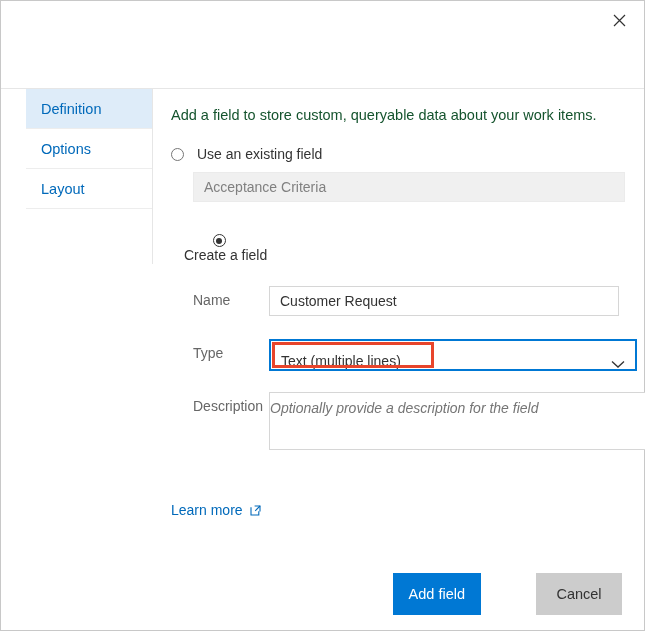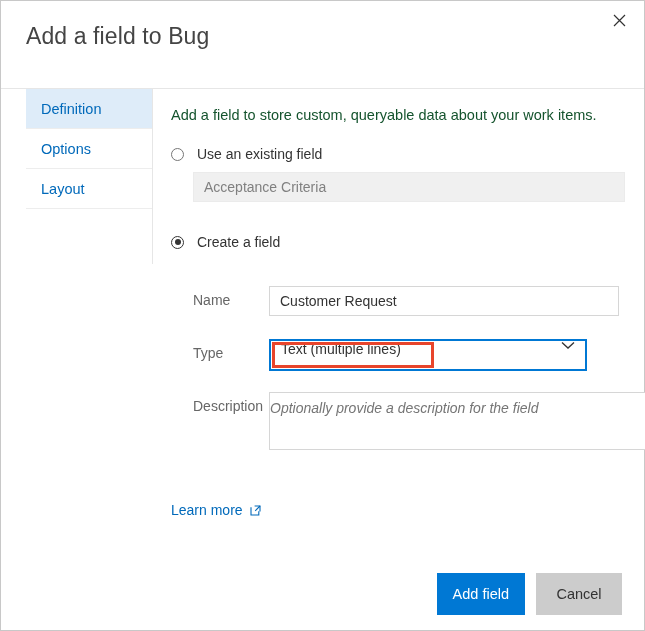--- a/index.html
+++ b/index.html
@@ -105,21 +105,21 @@
   }
 
   
   .radio-row {
     position: absolute;
     left: 0;
     display: flex;
     align-items: center;
   }
   .radio-row.existing { top: 57px; }
-  .radio-row.create   { top: 145px; }
+  .radio-row.create   { top: 145px; flex-direction: column; }
 
   .radio {
     width: 13px;
     height: 13px;
     border-radius: 50%;
     border: 1px solid #767676;
     box-sizing: border-box;
     background: #ffffff;
     position: relative;
     flex: 0 0 auto;
@@ -203,27 +203,27 @@
   
   .combo-wrap {
     position: relative;
     width: 350px;
     height: 32px;
   }
   .combo {
     position: absolute;
     left: 0;
     top: 0;
-    width: 318px;
+    width: 368px;
     height: 32px;
     box-sizing: border-box;
     border: 2px solid #0078d4;
     background: #ffffff;
     display: flex;
-    align-items: flex-start;
+    align-items: flex-end;
     padding: 0 10px;
     font-size: 14px;
     color: #333333;
     cursor: pointer;
   }
   .combo-value { flex: 1 1 auto; }
   .combo-chevron {
     flex: 0 0 auto;
     color: #333333;
     display: flex;
@@ -295,38 +295,38 @@
     height: 42px;
     min-width: 86px;
     padding: 0 16px;
     border: none;
     font-size: 14.5px;
     font-family: "Liberation Sans", sans-serif;
     cursor: pointer;
     display: inline-flex;
     align-items: center;
     justify-content: center;
+    margin-left: 44px;
   }
   .btn-primary {
     background: #0078d4;
     color: #ffffff;
     margin-right: 11px;
   }
   .btn-secondary {
     background: #cccccc;
     color: #333333;
   }
 </style>
 </head>
 <body>
 
 <div class="dialog">
 
   <div class="dialog-header">
-    <div class="dialog-title">Add a field to Bug</div>
     <div class="close-button">
       <svg width="13" height="13" viewBox="0 0 13 13" aria-hidden="true">
         <path d="M1 1 L12 12 M12 1 L1 12" stroke="#333333" stroke-width="1.2" fill="none"></path>
       </svg>
     </div>
   </div>
 
   <div class="dialog-body">
 
     <div class="sidebar">

